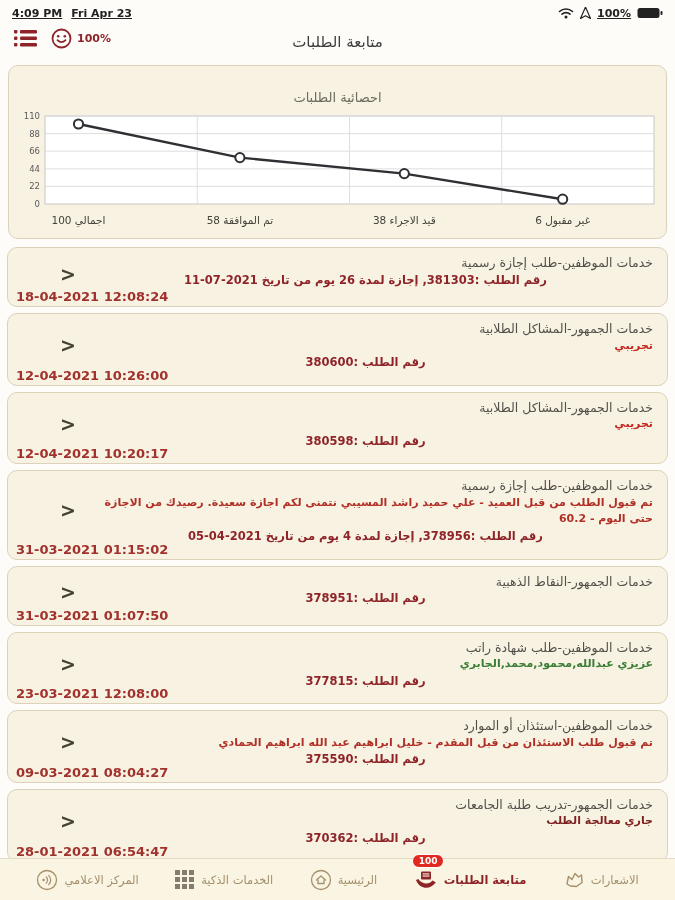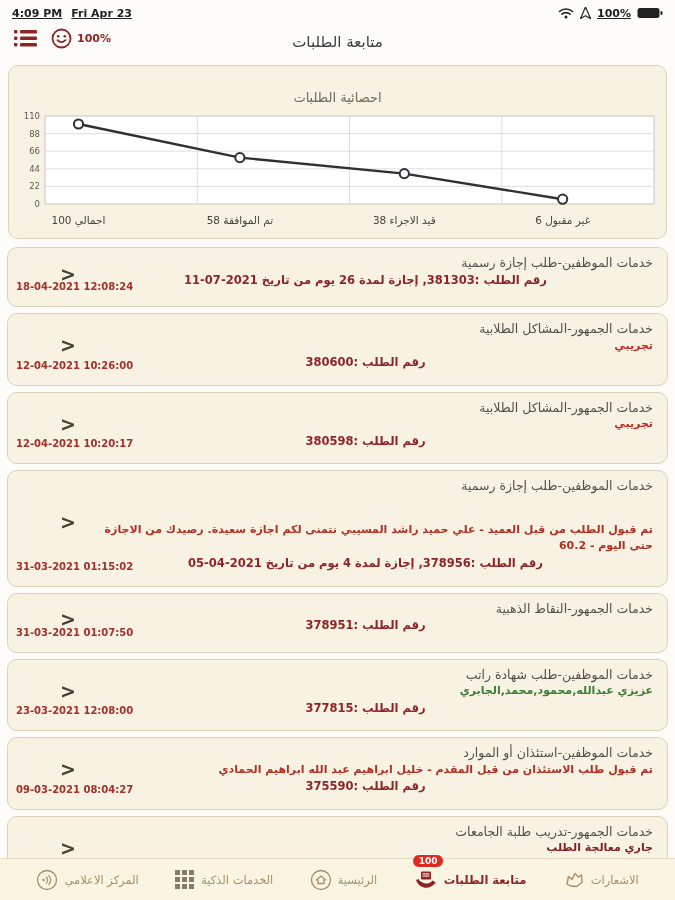--- a/index.html
+++ b/index.html
@@ -26,21 +26,21 @@
   .chart-title{text-align:center;font-size:13px;color:#6e6a5e;margin:3px 0 5px 0;}
   
   .card-list{display:flex;flex-direction:column;gap:6px;padding:0 7px;}
   .req-card{position:relative;background:#f8f2e3;border:1px solid #dcd2ba;border-radius:10px;
     direction:rtl;text-align:right;padding:6px 14px 14px 70px;min-height:60px;}
   .req-title{font-size:12.5px;color:#53504a;line-height:1.4;}
   .req-status{font-size:11px;font-weight:bold;line-height:1.5;}
   .req-number{font-size:11.5px;font-weight:bold;color:#8e2428;line-height:1.45;text-align:center;}
   .chevron{position:absolute;left:52px;top:44%;transform:translateY(-50%);font-size:19px;
     font-weight:600;color:#454233;line-height:1;}
-  .req-date{position:absolute;left:8px;bottom:14px;font-size:10px;font-weight:bold;color:#a0312c;direction:ltr;}
+  .req-date{position:absolute;left:8px;bottom:2px;font-size:13px;font-weight:bold;color:#a0312c;direction:ltr;}
   
   .bottom-nav{position:absolute;left:0;bottom:0;width:675px;height:42px;background:#faf4e2;
     border-top:1px solid #e3dac3;direction:rtl;display:flex;justify-content:space-evenly;
     align-items:center;}
   .nav-item{display:flex;align-items:center;gap:6px;color:#a4906c;font-size:11.5px;cursor:pointer;}
   .nav-item.active{color:#8e2428;font-weight:bold;}
   .nav-icon-wrap{position:relative;display:flex;align-items:center;}
   .badge{position:absolute;top:-16px;left:-2px;background:#e02a1f;color:#fff;font-size:9px;
     font-weight:bold;padding:1px 6px;border-radius:9px;border:1.5px solid #fff;direction:ltr;}
 </style>
@@ -141,21 +141,21 @@
   <div class="req-card">
     <div class="req-title">خدمات الجمهور-المشاكل الطلابية</div>
     <div class="req-status" style="color: rgb(196, 40, 31);">تجريبي</div>
     <div class="req-number">رقم الطلب :380598</div>
     <div class="chevron">&lt;</div>
     <div class="req-date">12-04-2021 10:20:17</div>
   </div>
 
   <div class="req-card">
     <div class="req-title">خدمات الموظفين-طلب إجازة رسمية</div>
-    <div class="req-status" style="color: rgb(176, 48, 38); margin-top: 27px;">تم قبول الطلب من قبل العميد - علي حميد راشد المسيبي نتمنى لكم اجازة سعيدة. رصيدك من الاجازة حتى اليوم - 60.2</div>
+    <div class="req-status" style="color: rgb(176, 48, 38);">تم قبول الطلب من قبل العميد - علي حميد راشد المسيبي نتمنى لكم اجازة سعيدة. رصيدك من الاجازة حتى اليوم - 60.2</div>
     <div class="req-number">رقم الطلب :378956, إجازة لمدة 4 يوم من تاريخ 2021-04-05</div>
     <div class="chevron">&lt;</div>
     <div class="req-date">31-03-2021 01:15:02</div>
   </div>
 
   <div class="req-card">
     <div class="req-title">خدمات الجمهور-النقاط الذهبية</div>
     <div class="req-number">رقم الطلب :378951</div>
     <div class="chevron">&lt;</div>
     <div class="req-date">31-03-2021 01:07:50</div>

